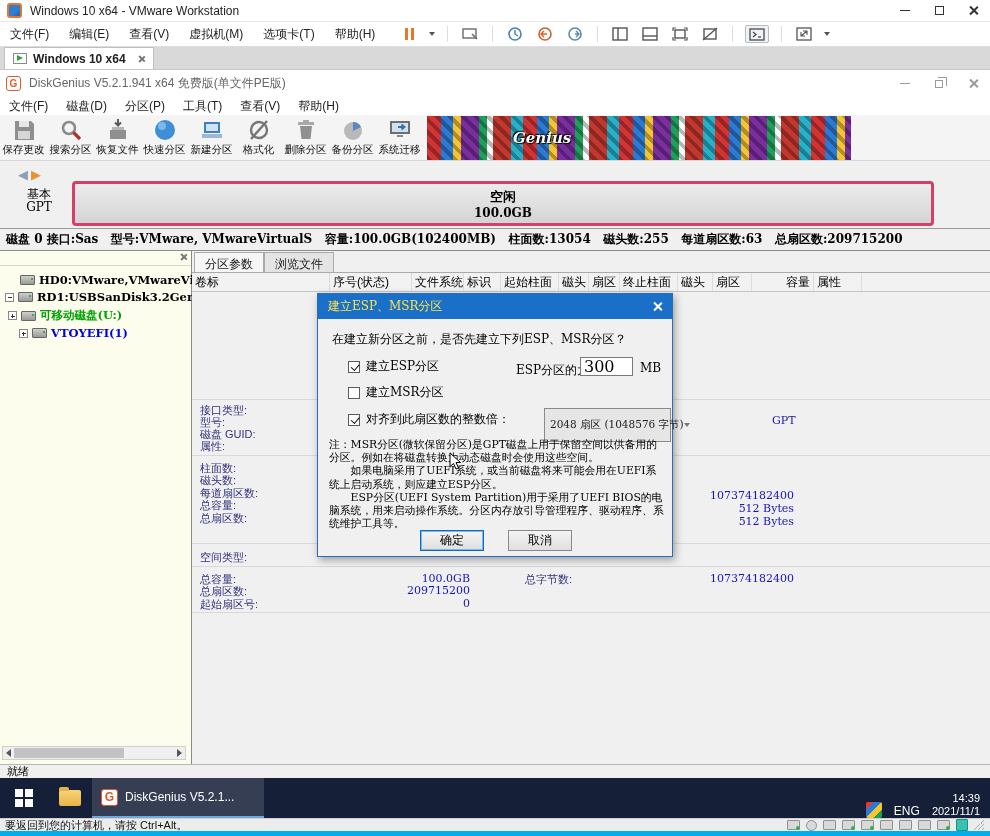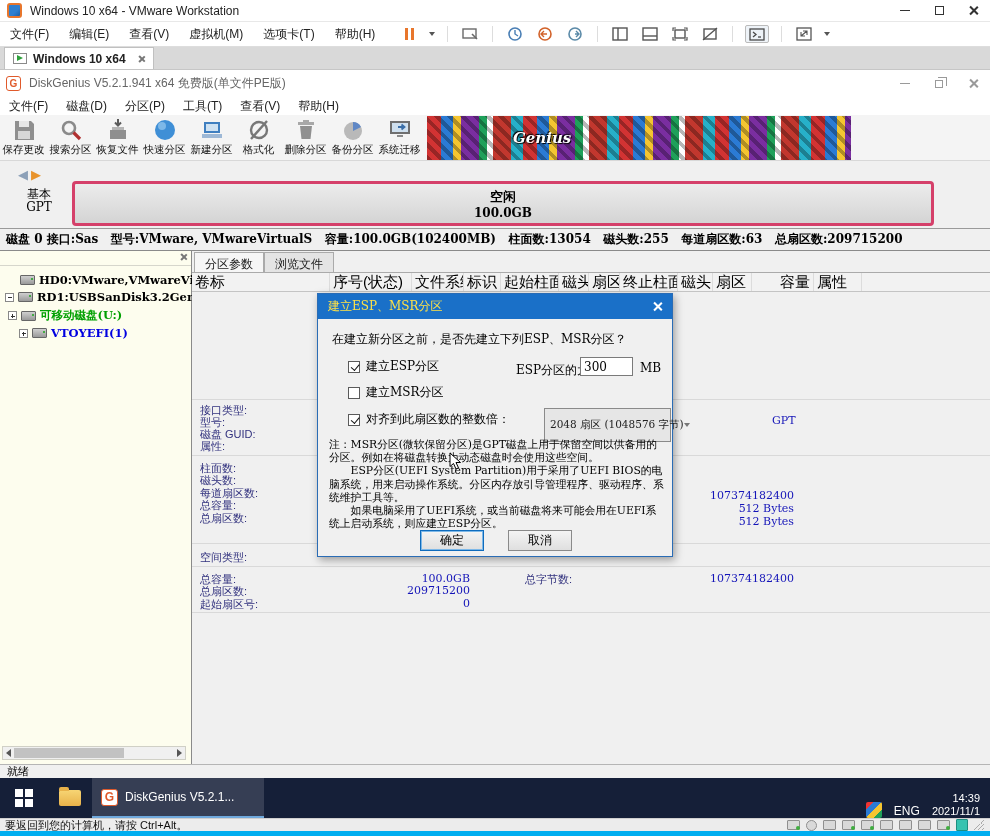--- a/index.html
+++ b/index.html
@@ -86,41 +86,41 @@
   .t-green { color:#00a000; } .t-blue { color:#0000e0; } .t-black { color:#000; }
   .hscroll { position:absolute; left:2px; bottom:4px; width:184px; height:14px; background:#f0f0f0; border:1px solid #d0d0c6; display:flex; align-items:center; }
   .harrow { width:0; height:0; border-top:4px solid transparent; border-bottom:4px solid transparent; margin:0 3px; }
   .harrow.l { border-right:5px solid #555; } .harrow.r { border-left:5px solid #555; margin-left:auto; }
   .hthumb { width:110px; height:10px; background:#c2c2c2; }
 
   .right-panel { left:192px; top:251px; width:798px; height:513px; background:#f0f0f0; }
   .dg-tabs { position:absolute; left:2px; top:1px; height:20px; display:flex; }
   .dg-tab { font-size:12px; padding:3px 10px 3px; border:1px solid #aaa; border-bottom:none; background:#e4e4e4; color:#222; }
   .dg-tab.active { background:#f6f6f6; font-weight:normal; position:relative; z-index:2; }
-  .colhead { position:absolute; left:0; top:21px; width:798px; height:20px; border-top:1px solid #aaa; border-bottom:1px solid #c4c4c4; background:#f2f2f2; display:flex; align-items:center; font-size:15px; color:#000; }
+  .colhead { position:absolute; left:0; top:21px; width:798px; height:20px; border-top:1px solid #aaa; border-bottom:1px solid #c4c4c4; background:#f2f2f2; display:flex; align-items:center; font-size:12px; color:#000; }
   .ch { border-right:1px solid #dcdcdc; padding:2px 3px; height:100%; display:flex; align-items:center; white-space:nowrap; overflow:hidden; }
   .ch.rt { justify-content:flex-end; }
 
   .ilabel { position:absolute; font-size:11px; color:#31317e; white-space:nowrap; }
   .ivalue { position:absolute; font-size:11px; color:#1414b8; white-space:nowrap; font-family:"DejaVu Serif",serif; }
   .ivalue.rt { text-align:right; }
   .hline { position:absolute; left:0; width:798px; height:1px; background:#d9d9d9; }
 
   .dg-status { left:0; top:764px; width:990px; height:14px; background:#f0f0f0; border-top:1px solid #b5b5b5; display:flex; align-items:center; padding-left:7px; font-size:11px; color:#000; }
 
   
   .dialog { left:317px; top:293px; width:356px; height:264px; background:#f0f0f0; border:1px solid #2a6cb5; box-shadow:2px 3px 8px rgba(0,0,0,.35); z-index:10; }
   .dlg-titlebar { position:absolute; left:0; top:0; width:100%; height:25px; background:#1a70c8; display:flex; align-items:center; padding-left:10px; }
   .dlg-title { color:#fde047; font-size:12px; }
   .dlg-close { position:absolute; right:9px; top:7px; }
   .dlg-prompt { position:absolute; left:14px; top:37px; font-size:12px; color:#000; }
   .cbrow { position:absolute; display:flex; align-items:center; gap:6px; font-size:12px; color:#000; }
   .cb { width:12px; height:12px; border:1px solid #5a5a5a; background:#fff; position:relative; flex:none; }
   .cb.checked::after { content:""; position:absolute; left:1.5px; top:2px; width:7px; height:3.5px; border-left:1.8px solid #111; border-bottom:1.8px solid #111; transform:rotate(-50deg); }
-  .dlg-input { position:absolute; left:262px; top:63px; width:53px; height:19px; border:1px solid #7a7a7a; background:#fff; font-size:12px; padding:1px 3px; font-family:"DejaVu Serif",serif; }
+  .dlg-input { position:absolute; left:262px; top:63px; width:53px; height:19px; border:1px solid #7a7a7a; background:#fff; font-size:16px; padding:1px 3px; font-family:"DejaVu Serif",serif; }
   .dlg-unit { position:absolute; left:322px; top:67px; font-size:12px; }
   .dd { position:absolute; left:226px; top:114px; width:127px; height:34px; border:1px solid #8a8a8a; background:#e6e6e6; display:flex; align-items:center; font-size:10.5px; padding-left:5px; color:#222; font-family:"DejaVu Serif",serif; white-space:nowrap; }
   .dd .caret { margin-left:auto; margin-right:4px; border-top-color:#777; }
   .note { position:absolute; left:11px; top:144px; width:336px; font-size:10.8px; line-height:13.2px; color:#000; }
   .note p.ind { text-indent:2em; }
   .dbtn { position:absolute; top:236px; width:64px; height:21px; background:linear-gradient(#f4f4f4,#dfdfdf); border:1px solid #8a8a8a; display:flex; align-items:center; justify-content:center; font-size:12px; color:#000; }
   .dbtn.ok { left:102px; border:1px solid #0f6cbd; box-shadow:0 0 0 1px #7db8e8 inset; }
   .dbtn.cancel { left:190px; }
 
   
@@ -489,22 +489,22 @@
       <span class="cb checked"></span>
       <span>对齐到此扇区数的整数倍：</span>
     </div>
     <div class="dd">
       <span>2048 扇区 (1048576 字节)</span>
       <span class="caret"></span>
     </div>
 
     <div class="note">
       <p>注：MSR分区(微软保留分区)是GPT磁盘上用于保留空间以供备用的分区。例如在将磁盘转换为动态磁盘时会使用这些空间。</p>
+      <p class="ind">如果电脑采用了UEFI系统，或当前磁盘将来可能会用在UEFI系统上启动系统，则应建立ESP分区。</p>
       <p class="ind">ESP分区(UEFI System Partition)用于采用了UEFI BIOS的电脑系统，用来启动操作系统。分区内存放引导管理程序、驱动程序、系统维护工具等。</p>
-      <p class="ind">如果电脑采用了UEFI系统，或当前磁盘将来可能会用在UEFI系统上启动系统，则应建立ESP分区。</p>
     </div>
 
     <div class="dbtn ok">
         <span>确定</span>
       </div>
     <div class="dbtn cancel">
         <span>取消</span>
       </div>
   </div>
 

